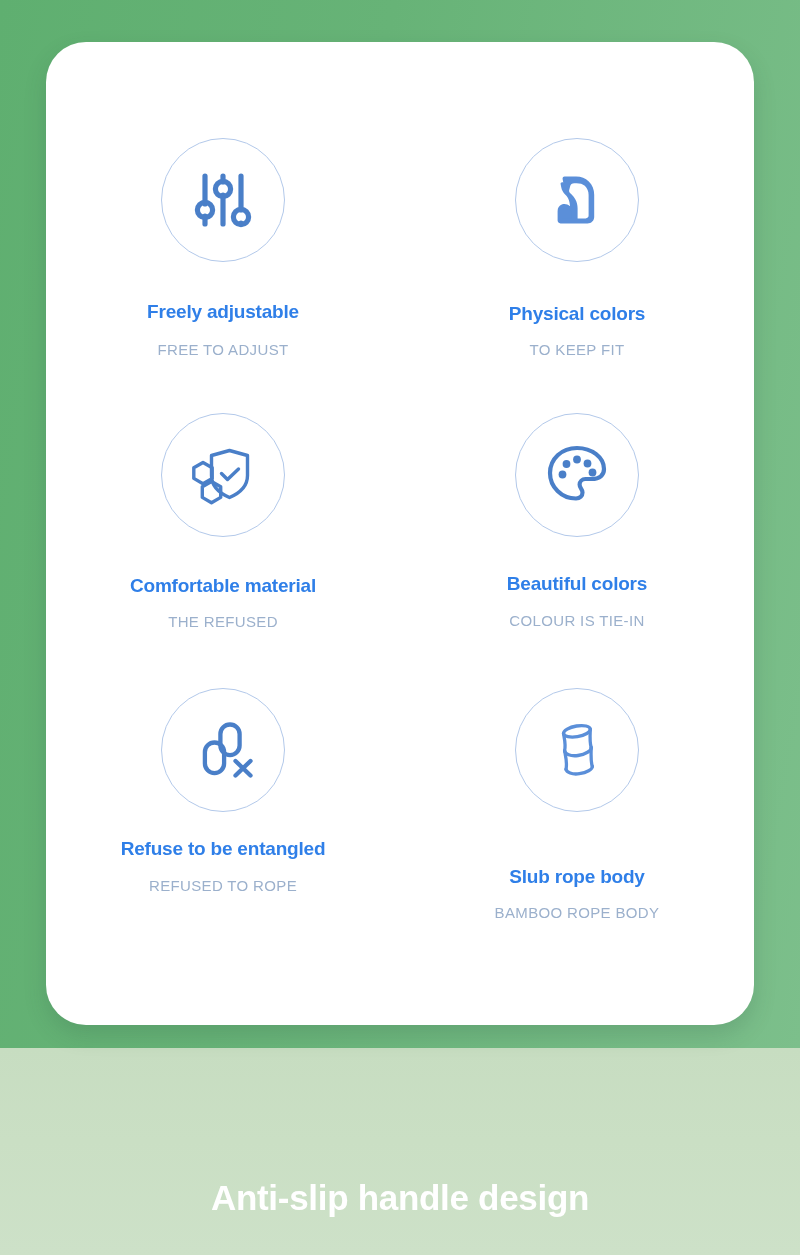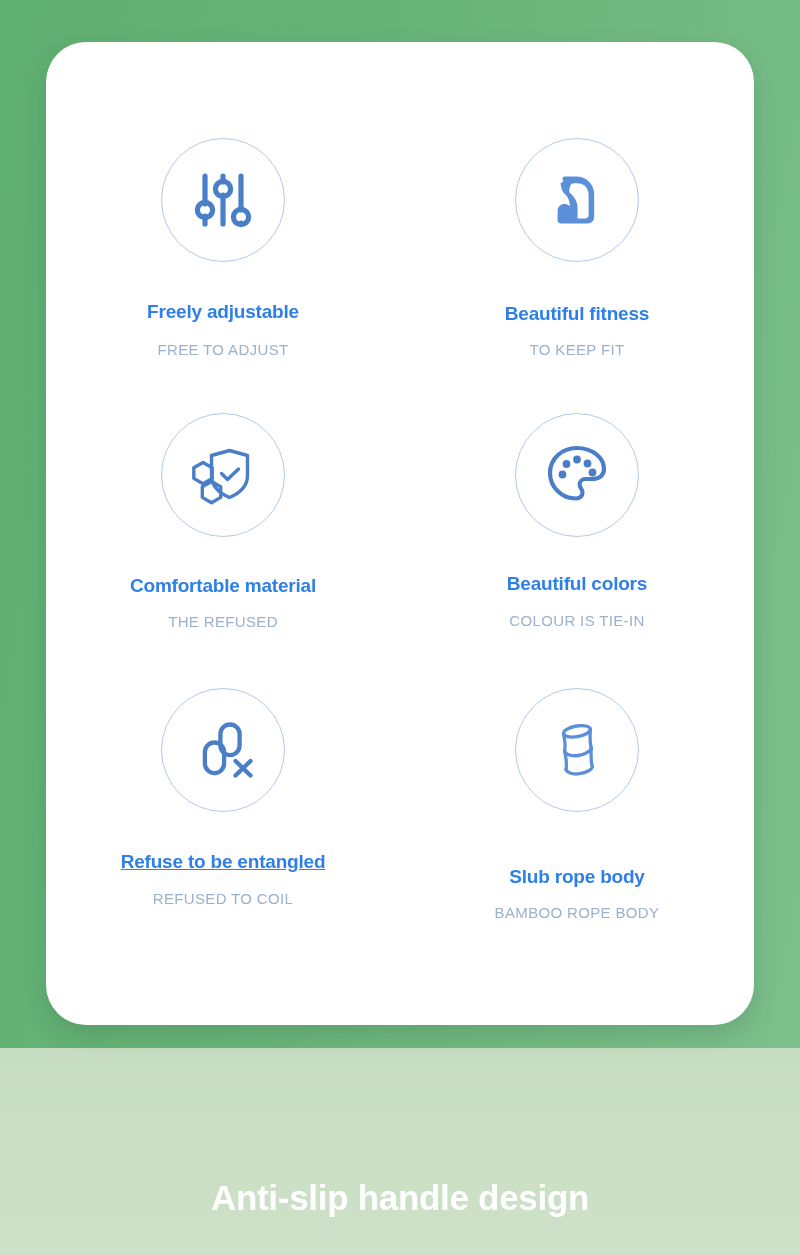--- a/index.html
+++ b/index.html
@@ -86,21 +86,21 @@
   .col-l .f-title { margin-top:39px; }
   .col-l .f-sub   { margin-top:18px; }
   .col-r .f-title { margin-top:41px; }
   .col-r .f-sub   { margin-top:16px; }
 
   .row-2 .col-l .f-title { margin-top:38px; }
   .row-2 .col-l .f-sub   { margin-top:16px; }
   .row-2 .col-r .f-title { margin-top:36px; }
   .row-2 .col-r .f-sub   { margin-top:17px; }
 
-  .row-3 .col-l .f-title { margin-top:39px;text-decoration:underline; }
+  .row-3 .col-l .f-title { margin-top:26px; }
   .row-3 .col-l .f-sub   { margin-top:17px; }
   .row-3 .col-r .f-title { margin-top:54px; }
   .row-3 .col-r .f-sub   { margin-top:16px; }
 
   
   .banner {
     position:absolute;
     left:0; top:1178px;
     width:800px;
     text-align:center;
@@ -181,21 +181,21 @@
                        C39.9 20.3 42.6 21.1 44.8 22.8
                        Z"></path>
               <path d="M22.0 46.5
                        C24.6 45.2 27.4 45.7 30.4 47.8
                        L31.9 48.9
                        L31.9 55.4
                        L22.0 55.4
                        Z"></path>
             </svg>
           </div>
-          <div class="f-title">Beautiful fitness</div>
+          <div class="f-title">Physical colors</div>
           <div class="f-sub">TO KEEP FIT</div>
         </div>
       </div>
 
       <div class="row row-2">
 
         <div class="cell col-l">
           <div class="icon-ring">
             <svg width="76" height="76" viewBox="0 0 76 76" fill="none" stroke="#4a7fc8" stroke-width="3.4" stroke-linecap="round" stroke-linejoin="round">
               <path d="M44.5 13.5 L62.5 18.5 L62.5 38.5
@@ -253,21 +253,21 @@
                        L39.1 51.5
                        C39.1 56.8 34.8 61.1 29.5 61.1
                        C24.2 61.1 19.9 56.8 19.9 51.5
                        L19.9 40.1
                        C19.9 34.8 24.2 30.5 29.5 30.5 Z"></path>
               <line x1="50.5" y1="49.0" x2="65.5" y2="63.5"></line>
               <line x1="65.5" y1="49.0" x2="50.5" y2="63.5"></line>
             </svg>
           </div>
           <div class="f-title">Refuse to be entangled</div>
-          <div class="f-sub">REFUSED TO COIL</div>
+          <div class="f-sub">REFUSED TO ROPE</div>
         </div>
 
         <div class="cell col-r">
           <div class="icon-ring">
             <svg width="74" height="74" viewBox="0 0 74 74" fill="none" stroke="#5b8fd9" stroke-width="3.3" stroke-linecap="round" stroke-linejoin="round">
               <path d="M23.5 20.5
                        C23.5 17.6 29.0 14.2 36.5 13.0
                        C44.0 11.8 50.0 13.2 50.3 16.1
                        C50.6 19.0 45.0 22.4 37.5 23.6
                        C30.0 24.8 24.0 23.4 23.5 20.5 Z"></path>

